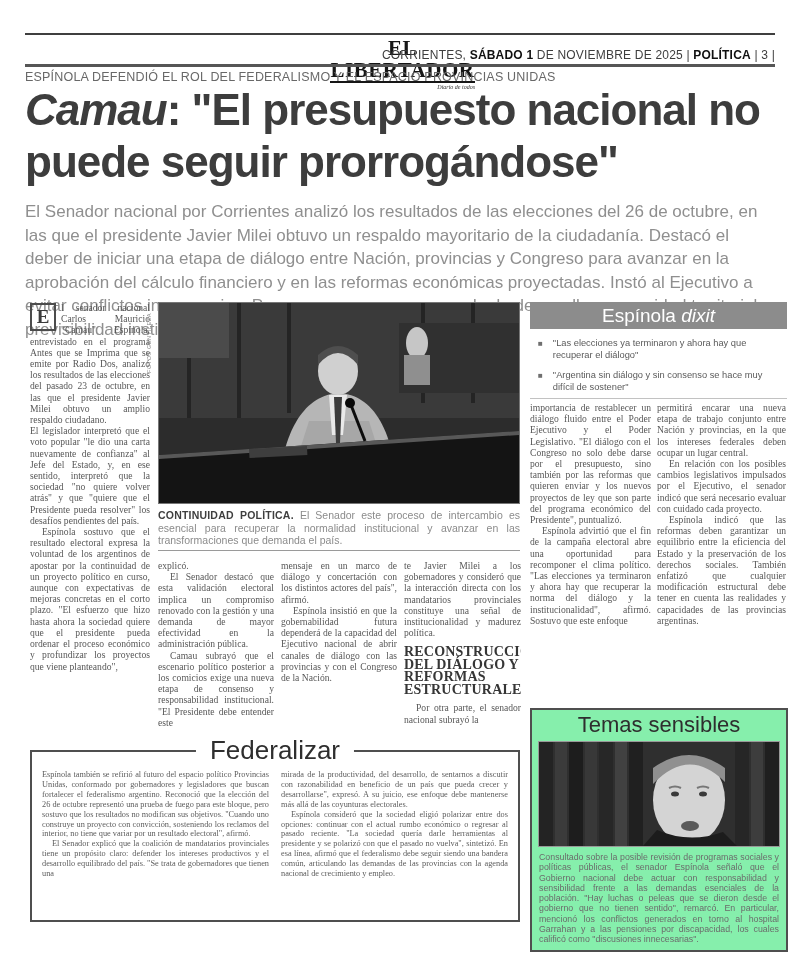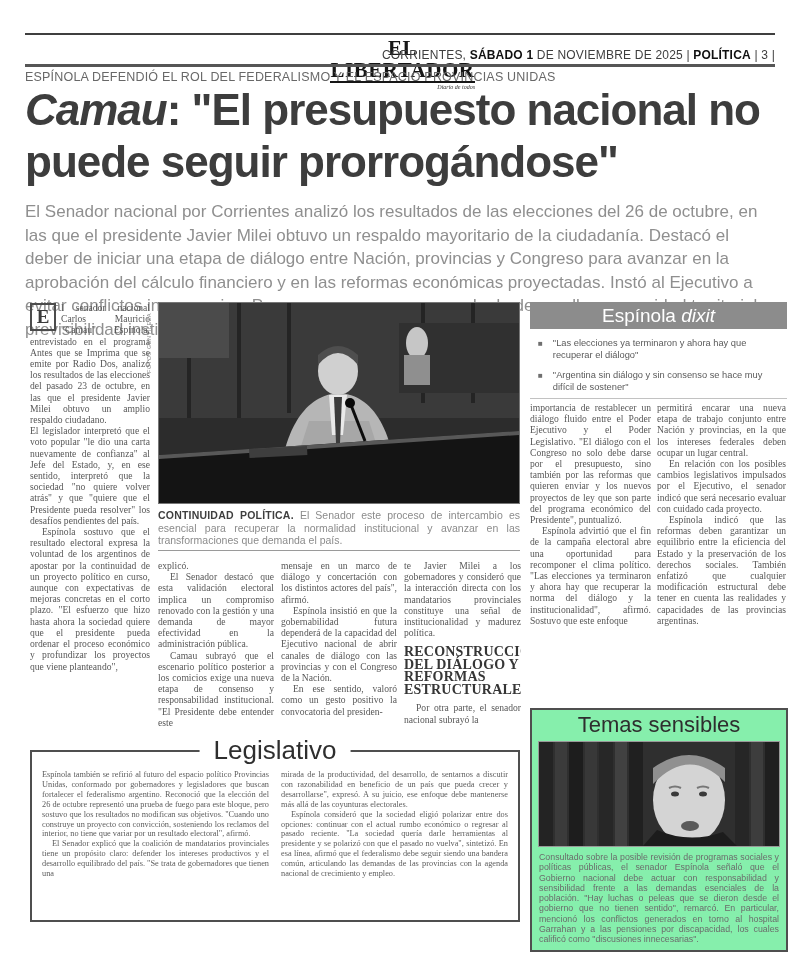--- a/index.html
+++ b/index.html
@@ -141,21 +141,20 @@
         <p>explicó.</p>
         <p>El Senador destacó que esta validación electoral implica un compromiso renovado con la gestión y una demanda de mayor efectividad en la administración pública.</p>
         <p>Camau subrayó que el escenario político posterior a los comicios exige una nueva etapa de consenso y responsabilidad institucional. "El Presidente debe entender este</p>
       </div>
   </div>
 
   <div class="col col3">
     <div>
         <p>mensaje en un marco de diálogo y concertación con los distintos actores del país", afirmó.</p>
         <p>Espínola insistió en que la gobernabilidad futura dependerá de la capacidad del Ejecutivo nacional de abrir canales de diálogo con las provincias y con el Congreso de la Nación.</p>
-        <p>En ese sentido, valoró como un gesto positivo la convocatoria del presiden-</p>
       </div>
   </div>
 
   <div class="col col4">
     <p>te Javier Milei a los gobernadores y consideró que la interacción directa con los mandatarios provinciales constituye una señal de institucionalidad y madurez política.</p>
     <h4 class="subhead">RECONSTRUCCIÓN DEL DIÁLOGO Y REFORMAS ESTRUCTURALES</h4>
     <p class="indent">Por otra parte, el senador nacional subrayó la</p>
   </div>
 
   <div class="col col5">
@@ -205,21 +204,21 @@
       <ellipse cx="164" cy="52" rx="4" ry="2.5" fill="#3a3a3a"></ellipse>
       <path d="M130 46 Q136 43 142 46" stroke="#777" stroke-width="2" fill="none"></path>
       <path d="M158 46 Q164 43 170 46" stroke="#777" stroke-width="2" fill="none"></path>
       <ellipse cx="151" cy="84" rx="9" ry="5" fill="#5a5a5a"></ellipse>
       <path d="M104 104 L118 88 Q150 102 184 90 L198 104 Z" fill="#1c1c1c"></path>
     </svg>
     <p class="temas-body">Consultado sobre la posible revisión de programas sociales y políticas públicas, el senador Espínola señaló que el Gobierno nacional debe actuar con responsabilidad y sensibilidad frente a las demandas esenciales de la población. "Hay luchas o peleas que se dieron desde el gobierno que no tienen sentido", remarcó. En particular, mencionó los conflictos generados en torno al hospital Garrahan y a las pensiones por discapacidad, los cuales calificó como "discusiones innecesarias".</p>
   </aside>
 
   <section class="federalizar">
-    <div class="fed-title">Legislativo</div>
+    <div class="fed-title">Federalizar</div>
     <div class="fed-cols">
       <div class="fed-col">
           <p>Espínola también se refirió al futuro del espacio político Provincias Unidas, conformado por gobernadores y legisladores que buscan fortalecer el federalismo argentino. Reconoció que la elección del 26 de octubre representó una prueba de fuego para este bloque, pero sostuvo que los resultados no modifican sus objetivos. "Cuando uno construye un proyecto con convicción, sosteniendo los reclamos del interior, no tiene que variar por un resultado electoral", afirmó.</p>
           <p>El Senador explicó que la coalición de mandatarios provinciales tiene un propósito claro: defender los intereses productivos y el desarrollo equilibrado del país. "Se trata de gobernadores que tienen una</p>
         </div>
       <div class="fed-col">
           <p>mirada de la productividad, del desarrollo, de sentarnos a discutir con razonabilidad en beneficio de un país que pueda crecer y desarrollarse", expresó. A su juicio, ese enfoque debe mantenerse más allá de las coyunturas electorales.</p>
           <p>Espínola consideró que la sociedad eligió polarizar entre dos opciones: continuar con el actual rumbo económico o regresar al pasado reciente. "La sociedad quería darle herramientas al presidente y se polarizó con que el pasado no vuelva", sintetizó. En esa línea, afirmó que el federalismo debe seguir siendo una bandera común, articulando las demandas de las provincias con la agenda nacional de crecimiento y empleo.</p>
         </div>
     </div>

